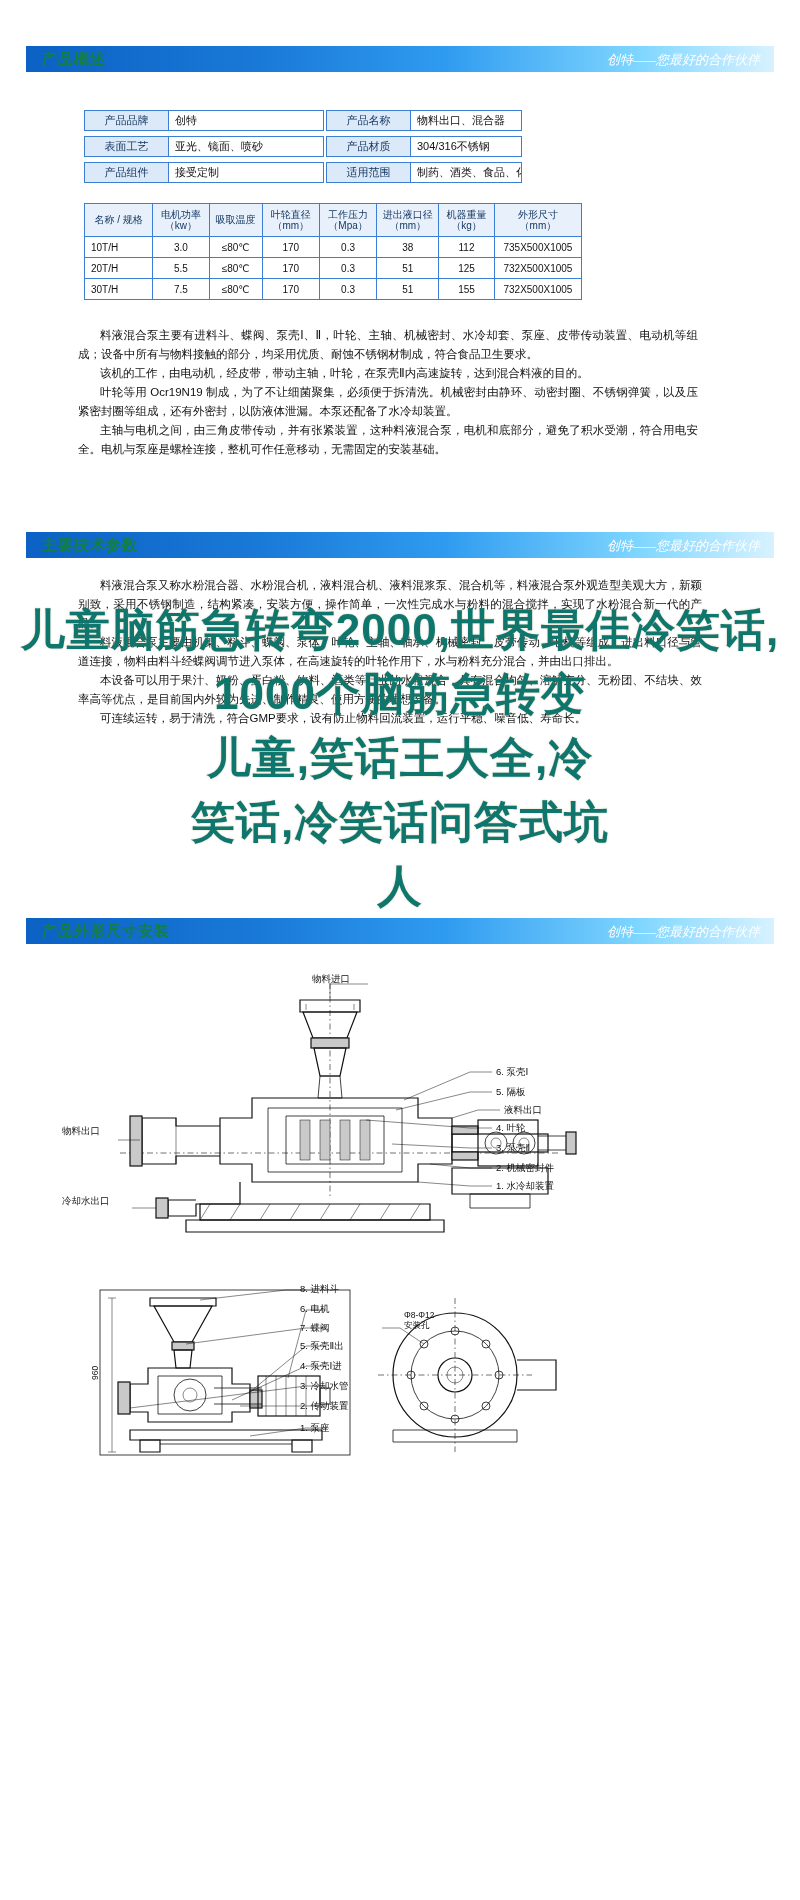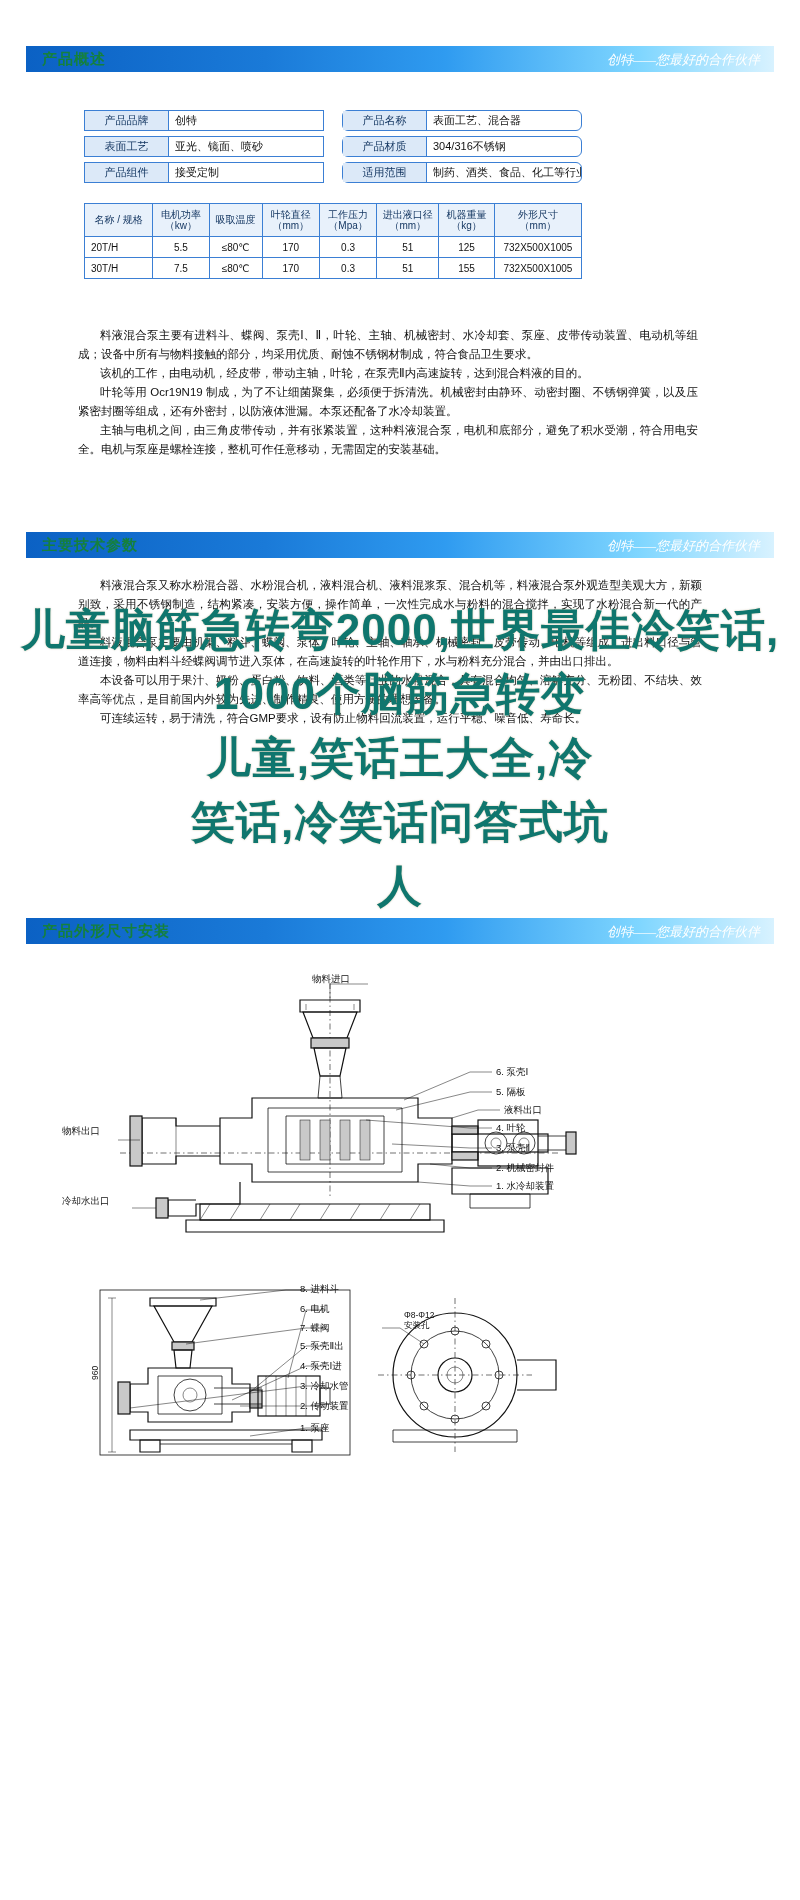--- a/index.html
+++ b/index.html
@@ -12,21 +12,21 @@
   .banner .bar{position:absolute;left:0;top:0;width:748px;height:26px;
     background:linear-gradient(90deg,#0b61c4 0%,#1a7ad8 32%,#2f9bf0 56%,#7fd6ff 82%,#d8f2ff 100%);}
   .banner .title{position:absolute;left:16px;top:4px;font-size:15px;font-weight:bold;color:#15803d;letter-spacing:1px;}
   .banner .slogan{position:absolute;right:14px;top:5px;font-size:13px;color:#ffffff;font-family:"Liberation Serif","DejaVu Serif",serif;font-style:italic;}
 
   
   .info{position:absolute;left:84px;top:110px;width:498px;}
   .inforow{display:flex;gap:0;margin-bottom:5px;}
   .cellL,.cellR{display:flex;border:1px solid #3b7fd4;height:21px;box-sizing:border-box;}
   .cellL{width:240px;}
-  .cellR{width:240px;margin-left:18px;border-radius:6px;}
+  .cellR{width:196px;margin-left:2px;}
   .k{width:84px;background:#dce9f8;font-size:11px;line-height:19px;text-align:center;color:#10335f;border-right:1px solid #3b7fd4;box-sizing:border-box;}
   .v{flex:1;font-size:11px;line-height:19px;padding-left:6px;color:#111;white-space:nowrap;overflow:hidden;}
 
   
   table.spec{position:absolute;left:84px;top:203px;border-collapse:collapse;width:498px;}
   table.spec th,table.spec td{border:1px solid #3b7fd4;font-size:10px;text-align:center;color:#10335f;}
   table.spec th{height:30px;background:#e8f1fb;font-weight:normal;line-height:1.15;padding:1px 2px;}
   table.spec td{height:18px;background:#ffffff;color:#111;}
   table.spec td.first{text-align:left;padding-left:6px;}
 
@@ -66,21 +66,21 @@
   </div>
 
   <div class="info">
     <div class="inforow">
       <div class="cellL">
         <div class="k">产品品牌</div>
         <div class="v">创特</div>
       </div>
       <div class="cellR">
         <div class="k">产品名称</div>
-        <div class="v">表面工艺、混合器</div>
+        <div class="v">物料出口、混合器</div>
       </div>
     </div>
     <div class="inforow">
       <div class="cellL">
         <div class="k">表面工艺</div>
         <div class="v">亚光、镜面、喷砂</div>
       </div>
       <div class="cellR">
         <div class="k">产品材质</div>
         <div class="v">304/316不锈钢</div>
@@ -111,20 +111,30 @@
 （Mpa）</span></th>
         <th style="width:62px"><span style="white-space:pre-line">进出液口径
 （mm）</span></th>
         <th style="width:56px"><span style="white-space:pre-line">机器重量
 （kg）</span></th>
         <th style="width:86px"><span style="white-space:pre-line">外形尺寸
 （mm）</span></th>
       </tr>
     </thead>
     <tbody>
+      <tr>
+        <td class="first">10T/H</td>
+        <td>3.0</td>
+        <td>≤80℃</td>
+        <td>170</td>
+        <td>0.3</td>
+        <td>38</td>
+        <td>112</td>
+        <td>735X500X1005</td>
+      </tr>
       <tr>
         <td class="first">20T/H</td>
         <td>5.5</td>
         <td>≤80℃</td>
         <td>170</td>
         <td>0.3</td>
         <td>51</td>
         <td>125</td>
         <td>732X500X1005</td>
       </tr>

